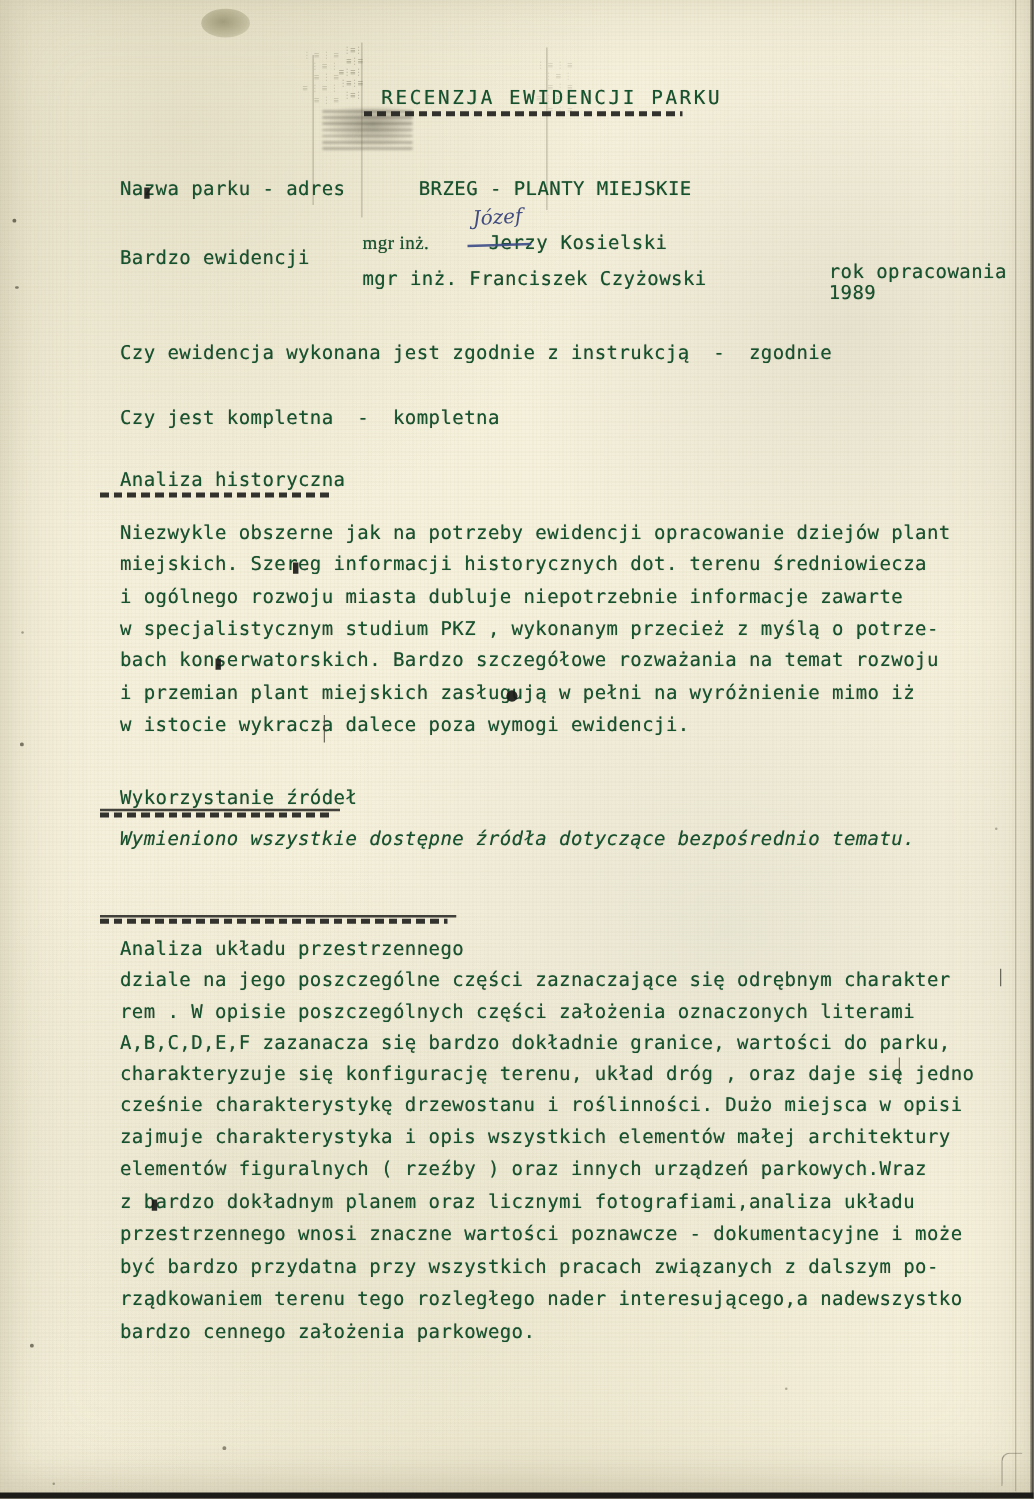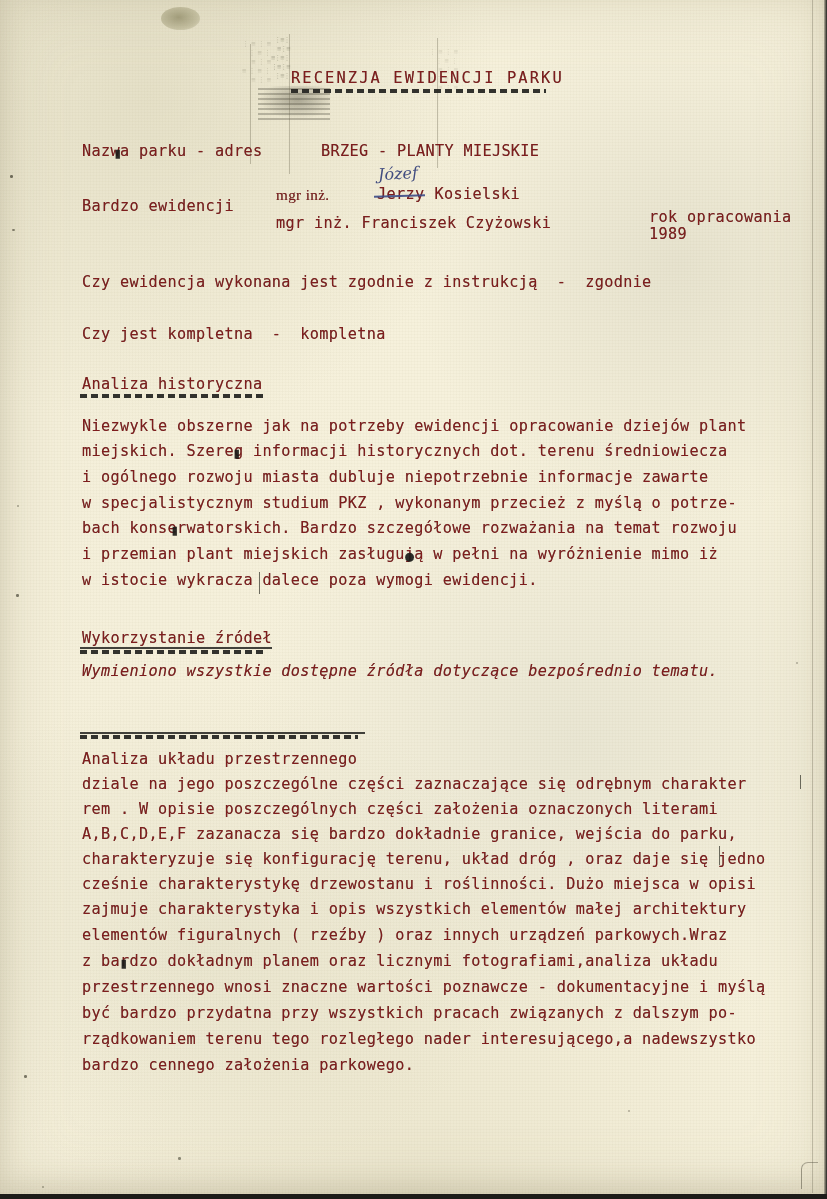--- a/index.html
+++ b/index.html
@@ -154,22 +154,23 @@
     inset: 0;
     z-index: 6;
   }
 
   .ln {
     position: absolute;
     white-space: pre;
     font-size: 15.2px;
     letter-spacing: .35px;
     line-height: 1;
-    color: #7f1d1d;
+    color: #14532d;
     text-shadow: 0 0 .6px rgba(40,40,35,.55);
+    margin-left: 14px;
   }
 
   .title {
     font-size: 15.4px;
     letter-spacing: 2.1px;
   }
 
   
   .dashrule {
     position: absolute;
@@ -306,27 +307,27 @@
     <div class="dashrule" style="left:80px; top:650px; width:186px;"></div>
 
     <div class="ln" style="left:82px; top:664px;font-style:italic;">Wymieniono wszystkie dostępne źródła dotyczące bezpośrednio tematu.</div>
 
     <div class="ln" style="left:82px; top:752px;">Analiza układu przestrzennego</div>
     <div class="solidrule" style="left:80px; top:732px; width:285px;"></div>
     <div class="dashrule" style="left:80px; top:735px; width:278px;"></div>
 
     <div class="ln" style="left:82px; top:777px;">dziale na jego poszczególne części zaznaczające się odrębnym charakter</div>
     <div class="ln" style="left:82px; top:802px;">rem . W opisie poszczególnych części założenia oznaczonych literami</div>
-    <div class="ln" style="left:82px; top:827px;">A,B,C,D,E,F zazanacza się bardzo dokładnie granice, wejścia do parku,</div>
+    <div class="ln" style="left:82px; top:827px;">A,B,C,D,E,F zazanacza się bardzo dokładnie granice, wartości do parku,</div>
     <div class="ln" style="left:82px; top:852px;">charakteryzuje się konfigurację terenu, układ dróg , oraz daje się jedno</div>
     <div class="ln" style="left:82px; top:877px;">cześnie charakterystykę drzewostanu i roślinności. Dużo miejsca w opisi</div>
     <div class="ln" style="left:82px; top:902px;">zajmuje charakterystyka i opis wszystkich elementów małej architektury</div>
     <div class="ln" style="left:82px; top:928px;">elementów figuralnych ( rzeźby ) oraz innych urządzeń parkowych.Wraz</div>
     <div class="ln" style="left:82px; top:954px;">z bardzo dokładnym planem oraz licznymi fotografiami,analiza układu</div>
-    <div class="ln" style="left:82px; top:980px;">przestrzennego wnosi znaczne wartości poznawcze - dokumentacyjne i myślą</div>
+    <div class="ln" style="left:82px; top:980px;">przestrzennego wnosi znaczne wartości poznawcze - dokumentacyjne i może</div>
     <div class="ln" style="left:82px; top:1006px;">być bardzo przydatna przy wszystkich pracach związanych z dalszym po-</div>
     <div class="ln" style="left:82px; top:1032px;">rządkowaniem terenu tego rozległego nader interesującego,a nadewszystko</div>
     <div class="ln" style="left:82px; top:1058px;">bardzo cennego założenia parkowego.</div>
 
     <div class="overstrike" style="left:119px; top:954px;">▮</div>
     <div class="pen-tick" style="left:719px; top:846px; height:19px;"></div>
     <div class="pen-tick" style="left:800px; top:775px; height:14px;"></div>
 
   </div>
 

